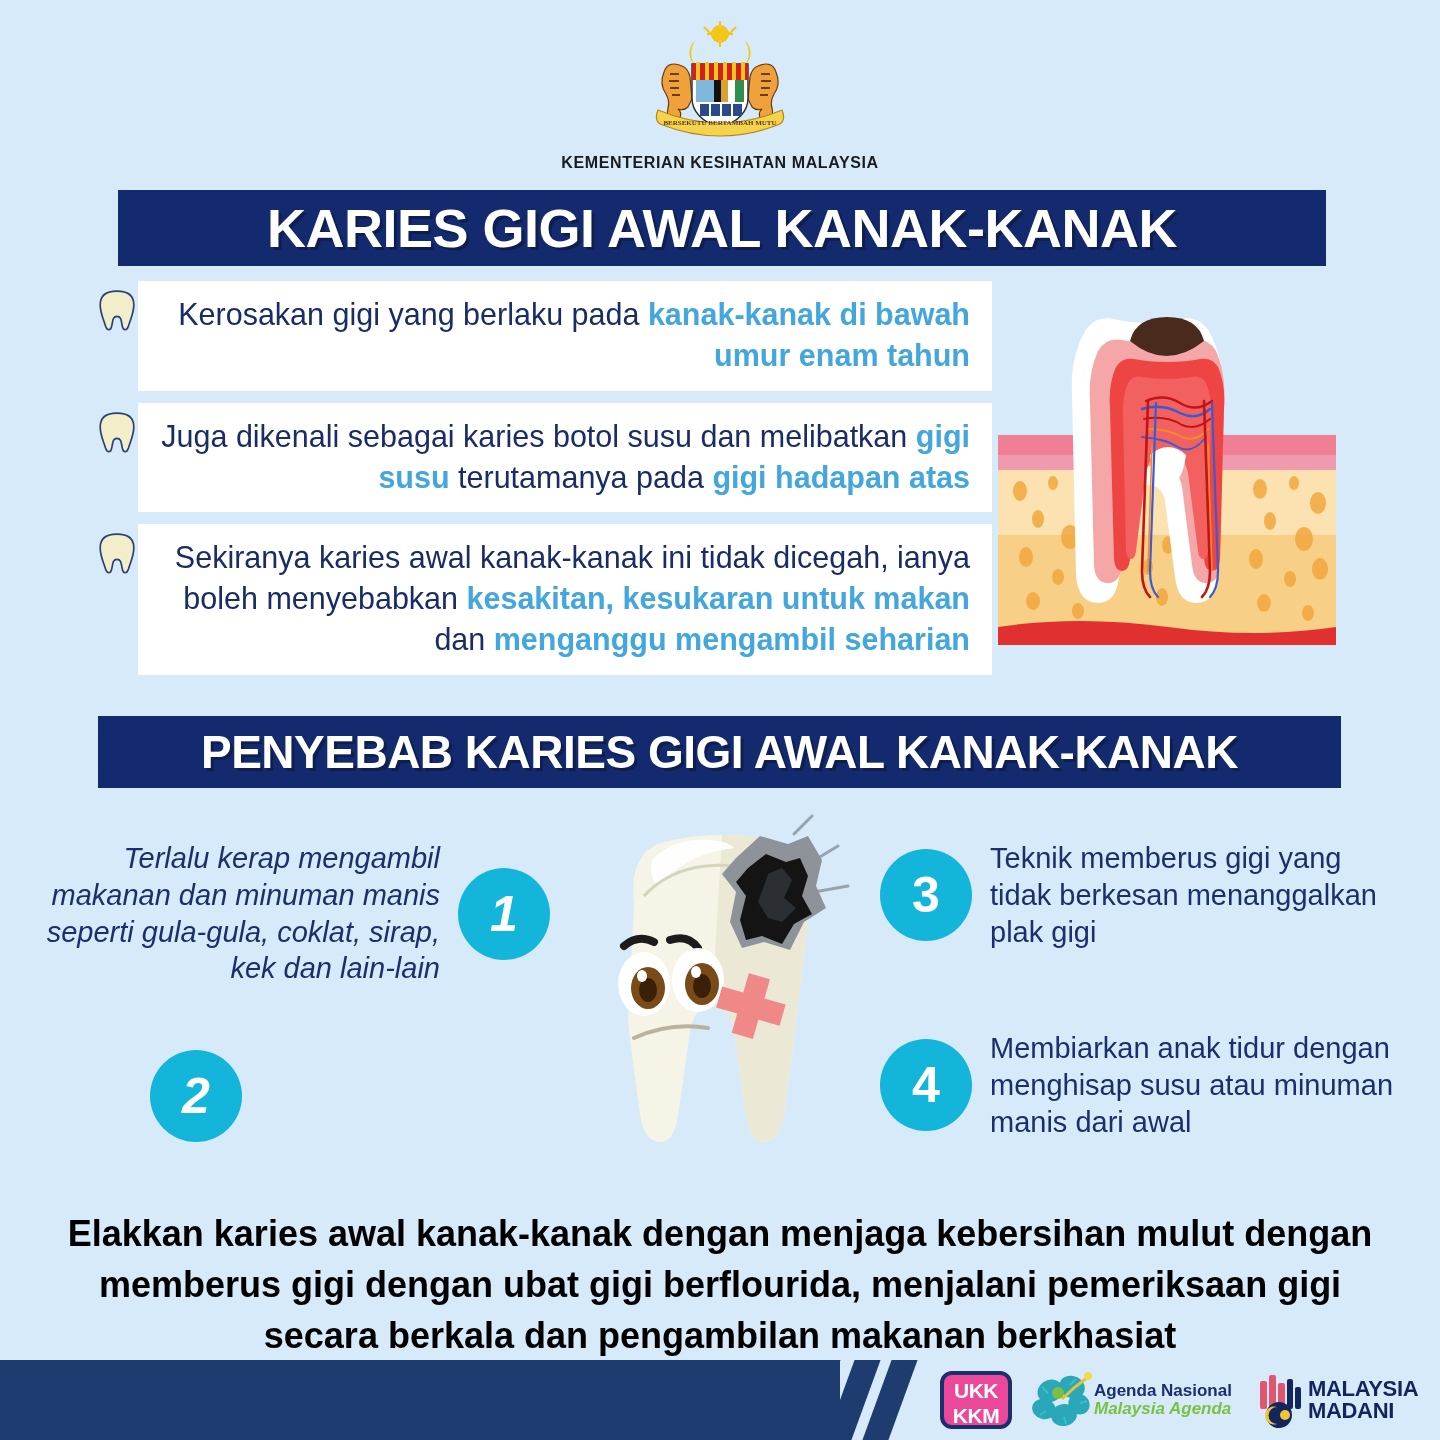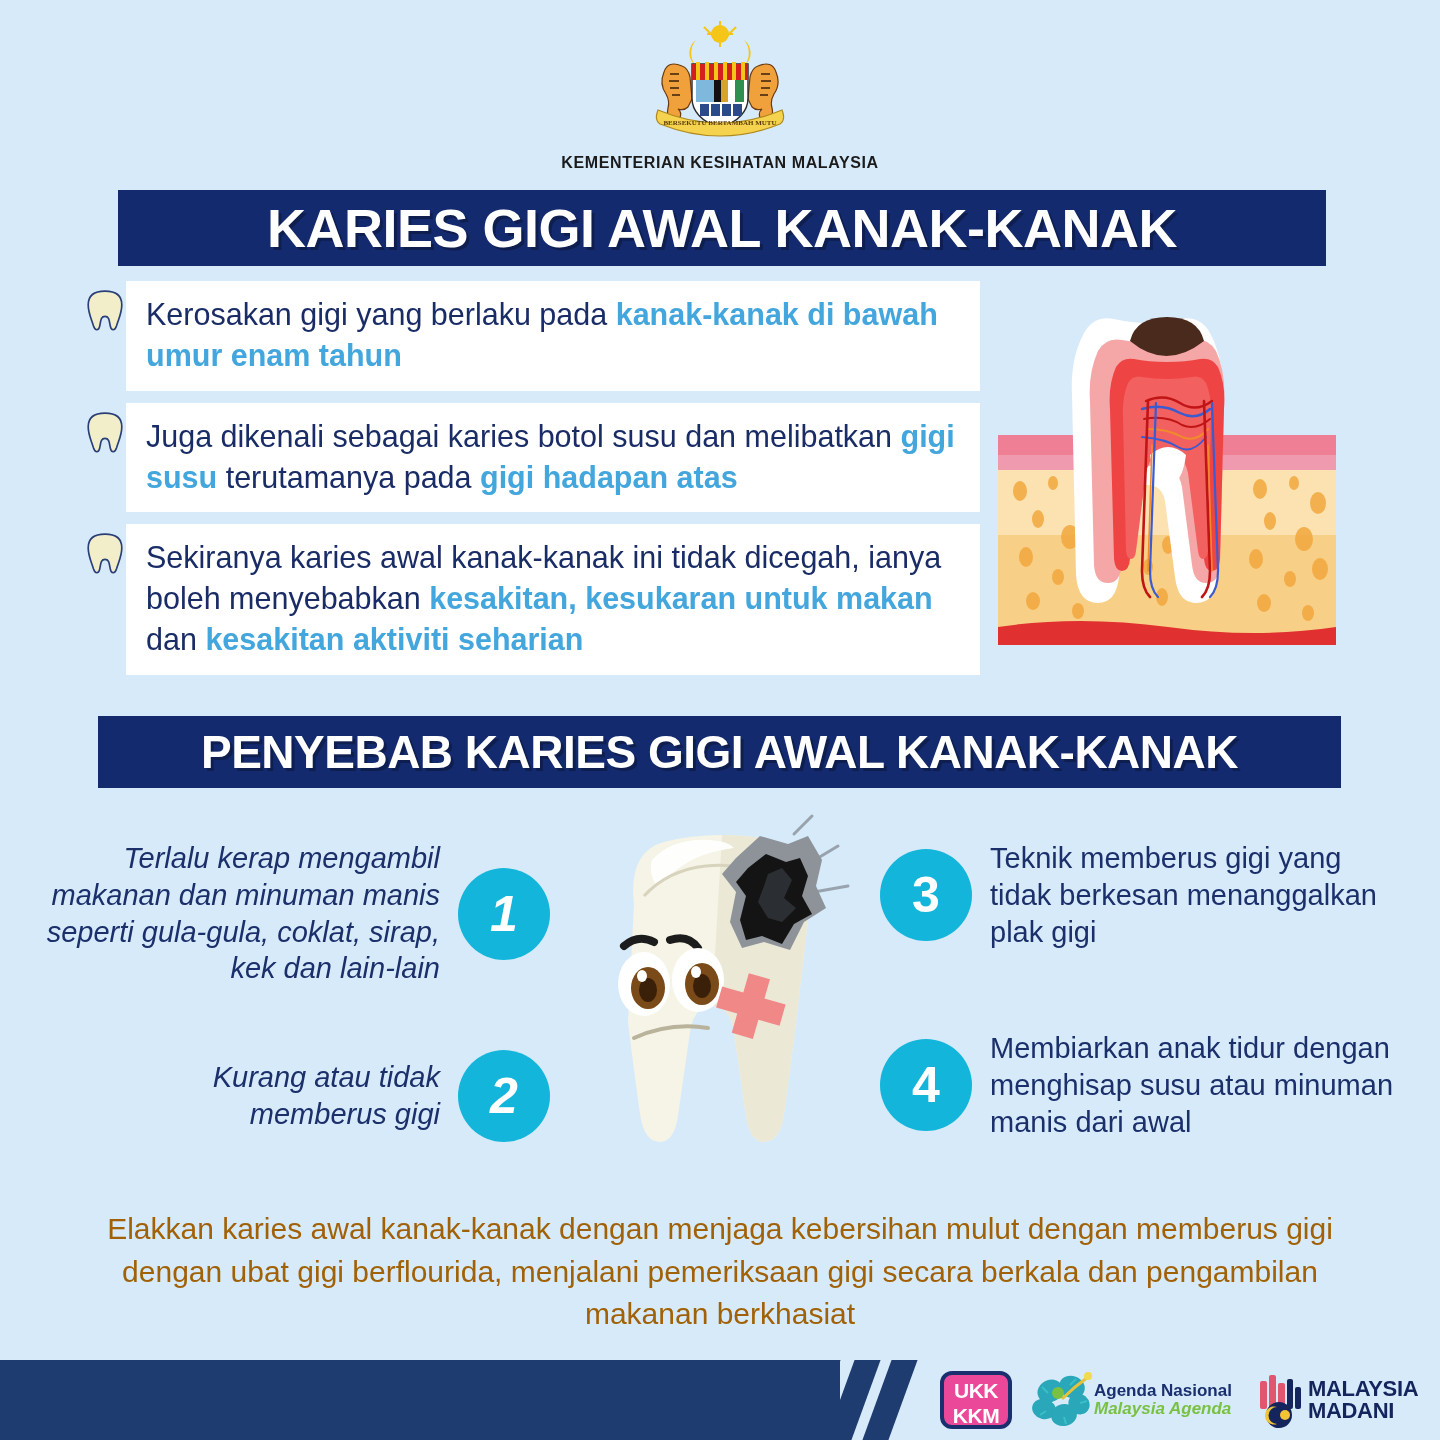--- a/index.html
+++ b/index.html
@@ -47,22 +47,23 @@
     position: absolute;
     left: 98px; top: 716px;
     width: 1243px; height: 72px;
     font-size: 46px;
     line-height: 72px;
   }
 
   
   .facts {
     position: absolute;
-    left: 100px; top: 281px;
+    left: 112px; top: 281px;
     width: 880px;
+    text-align: right;
   }
   .fact-row {
     display: flex;
     align-items: flex-start;
     margin-bottom: 12px;
   }
   .tooth-bullet {
     flex: 0 0 auto;
     width: 42px;
     margin-top: 6px;
@@ -138,24 +139,24 @@
     left: 572px; top: 812px;
     width: 300px; height: 390px;
   }
 
   
   .footer-msg {
     position: absolute;
     left: 60px; top: 1208px;
     width: 1320px;
     text-align: center;
-    font-size: 30px;
-    font-weight: normal;
+    font-size: 36px;
+    font-weight: bold;
     line-height: 1.42;
-    color: #a16207;
+    color: #000000;
   }
 
   
   .bottom-bar {
     position: absolute;
     left: 0; bottom: 0;
     width: 1440px; height: 80px;
   }
   .bar-navy {
     position: absolute;
@@ -284,21 +285,21 @@
     <div class="fact-card">
       <p><span>Juga dikenali sebagai karies botol susu dan melibatkan </span><span class="hl">gigi susu</span><span> terutamanya pada </span><span class="hl">gigi hadapan atas</span></p>
     </div>
   </div>
 
   <div class="fact-row">
     <svg class="tooth-bullet" viewBox="0 0 40 46">
       <path d="M20 4 C10 4 4 8 4 17 c0 8 3 13 5 20 c1.6 5 5 5 6 0 c1-5 1-9 5-9 s4 4 5 9 c1 5 4.4 5 6 0 c2-7 5-12 5-20 C36 8 30 4 20 4z" fill="#f3eeca" stroke="#2b3f77" stroke-width="1.6"></path>
     </svg>
     <div class="fact-card">
-      <p><span>Sekiranya karies awal kanak-kanak ini tidak dicegah, ianya boleh menyebabkan </span><span class="hl">kesakitan, kesukaran untuk makan</span><span> dan </span><span class="hl">kesakitan aktiviti seharian</span></p>
+      <p><span>Sekiranya karies awal kanak-kanak ini tidak dicegah, ianya boleh menyebabkan </span><span class="hl">kesakitan, kesukaran untuk makan</span><span> dan </span><span class="hl">menganggu mengambil seharian</span></p>
     </div>
   </div>
 
 </div>
 
 <svg class="anatomy" viewBox="0 0 338 340">
 
   <rect x="0" y="130" width="338" height="22" fill="#ef7f95"></rect>
   <rect x="0" y="150" width="338" height="16" fill="#f09ab0"></rect>
 
@@ -363,21 +364,20 @@
 <div class="banner banner-2">PENYEBAB KARIES GIGI AWAL KANAK-KANAK</div>
 
 <div class="causes">
 
   <div class="cause cause-left" id="cause-1">
     <div class="cause-text">Terlalu kerap mengambil makanan dan minuman manis seperti gula-gula, coklat, sirap, kek dan lain-lain</div>
     <div class="badge">1</div>
   </div>
 
   <div class="cause cause-left" id="cause-2">
-    <div class="cause-text">Kurang atau tidak memberus gigi</div>
     <div class="badge">2</div>
   </div>
 
   <div class="cause cause-right" id="cause-3">
     <div class="badge">3</div>
     <div class="cause-text">Teknik memberus gigi yang tidak berkesan menanggalkan plak gigi</div>
   </div>
 
   <div class="cause cause-right" id="cause-4">
     <div class="badge">4</div>

